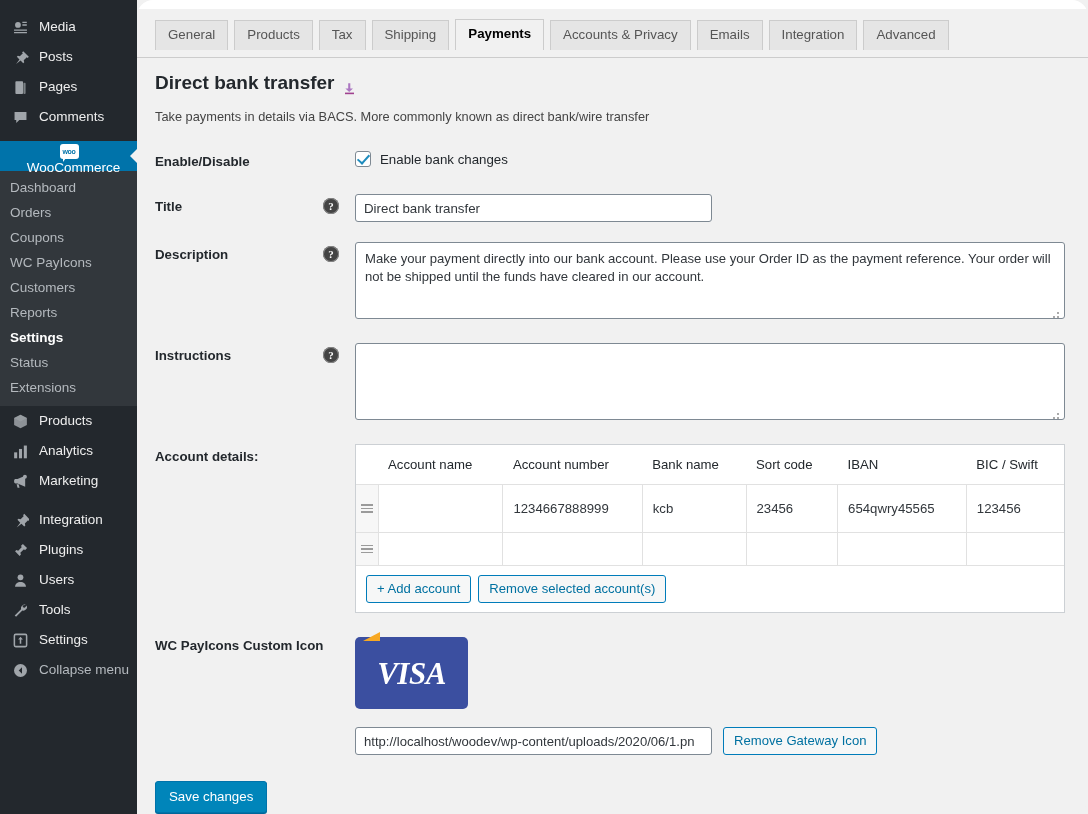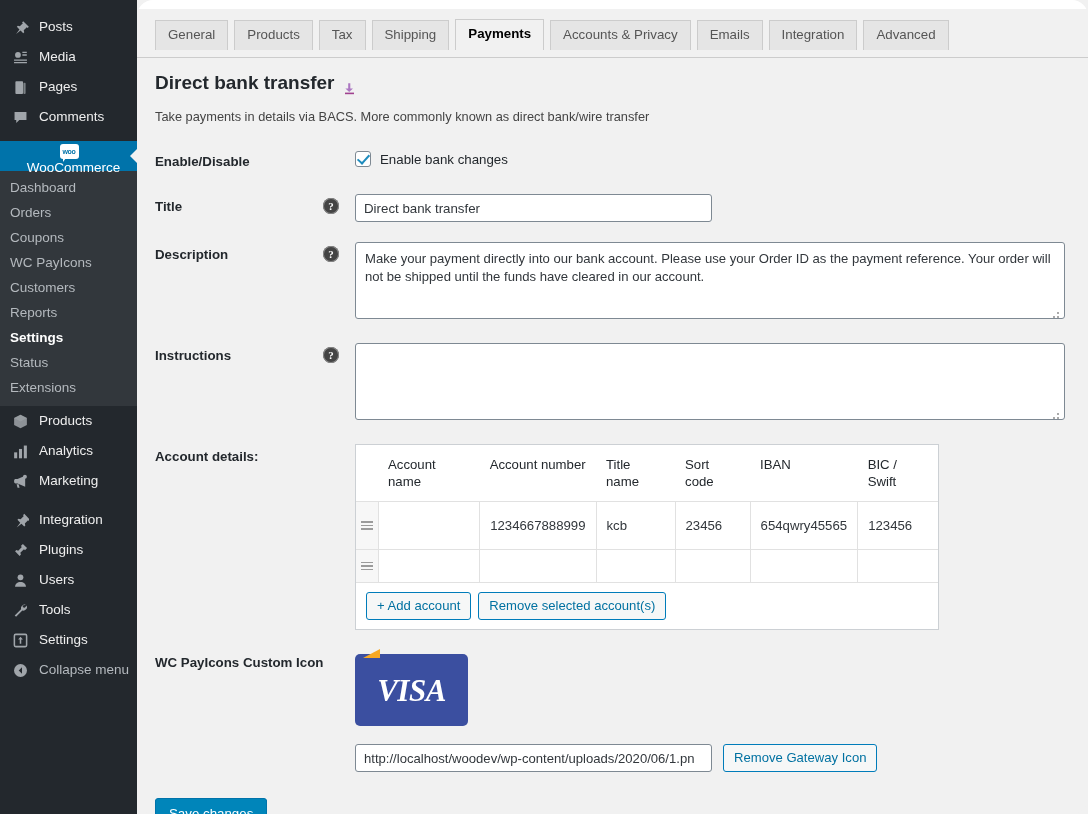--- a/index.html
+++ b/index.html
@@ -222,21 +222,21 @@
   .ta-grip {
     position: absolute; right: 4px; bottom: 3px;
     width: 8px; height: 8px;
     pointer-events: none;
   }
   .ta-grip i {
     position: absolute; width: 2px; height: 2px; background: #aaa; display: block;
   }
 
   
-  .acct-box { width: 584px; border: 1px solid #ccd0d4; background: #fff; }
+  .acct-box { width: 710px; border: 1px solid #ccd0d4; background: #fff; }
   table.accounts { width: 100%; border-collapse: collapse; background: #fff; }
   table.accounts th {
     font-size: 13.2px; font-weight: normal; color: #23282d;
     text-align: left;
     padding: 11px 10px;
     border-bottom: 1px solid #e1e1e1;
     background: #fff;
     width: auto;
   }
   table.accounts th.sortcol { width: 22px; padding: 0; }
@@ -331,34 +331,34 @@
 </head>
 <body>
 
 <div class="page">
 
   <div class="sidebar">
 
     <div class="side-item">
       <span class="ico">
         <svg width="17" height="17" viewBox="0 0 20 20" fill="currentColor">
-            <path d="M13.2 2.6l-1.4 1.4 1 1-3.6 3.6-2.3-.6-1.2 1.2 3.1 3.1-4 5.3 5.3-4 3.1 3.1 1.2-1.2-.6-2.3 3.6-3.6 1 1 1.4-1.4-6.6-6.6z"></path>
-          </svg>
-      </span>
-      <span class="lbl">Posts</span>
-    </div>
-
-    <div class="side-item">
-      <span class="ico">
-        <svg width="17" height="17" viewBox="0 0 20 20" fill="currentColor">
             <circle cx="7" cy="7" r="3.4"></circle>
             <path d="M12.2 3.2h5.2v1.6h-5.2zM12.2 6.3h5.2v1.6h-5.2zM2.4 12.3h15.2v1.6H2.4zM2.4 15.2h15.2v1.6H2.4z"></path>
           </svg>
       </span>
       <span class="lbl">Media</span>
+    </div>
+
+    <div class="side-item">
+      <span class="ico">
+        <svg width="17" height="17" viewBox="0 0 20 20" fill="currentColor">
+            <path d="M13.2 2.6l-1.4 1.4 1 1-3.6 3.6-2.3-.6-1.2 1.2 3.1 3.1-4 5.3 5.3-4 3.1 3.1 1.2-1.2-.6-2.3 3.6-3.6 1 1 1.4-1.4-6.6-6.6z"></path>
+          </svg>
+      </span>
+      <span class="lbl">Posts</span>
     </div>
 
     <div class="side-item">
       <span class="ico">
         <svg width="17" height="17" viewBox="0 0 20 20" fill="currentColor">
             <rect x="4" y="2.5" width="9" height="15" rx="1"></rect>
             <rect x="13.4" y="4.5" width="2.6" height="13" rx="1" opacity="0.7"></rect>
           </svg>
       </span>
       <span class="lbl">Pages</span>
@@ -592,21 +592,21 @@
               </div>
             </th>
             <td>
               <div class="acct-box">
                 <table class="accounts">
                   <thead>
                     <tr>
                       <th class="sortcol"></th>
                       <th>Account name</th>
                       <th>Account number</th>
-                      <th>Title name</th>
+                      <th>Bank name</th>
                       <th>Sort code</th>
                       <th>IBAN</th>
                       <th>BIC / Swift</th>
                     </tr>
                   </thead>
                   <tbody>
                     <tr>
                       <td class="sortcell">
                         <span class="grip"><i></i><i></i><i></i></span>
                       </td>

